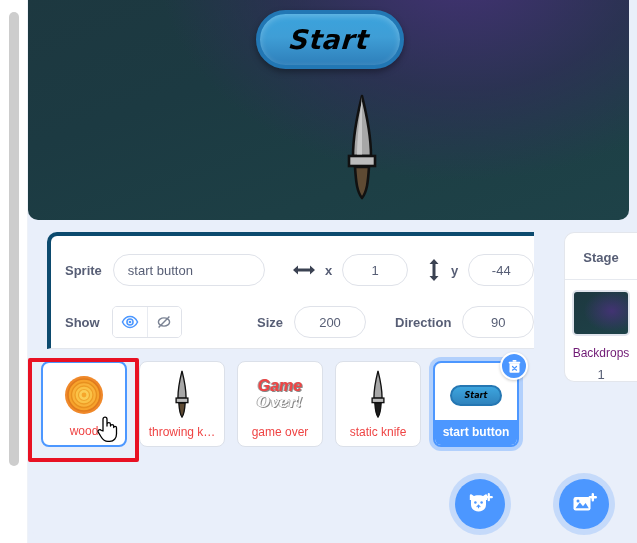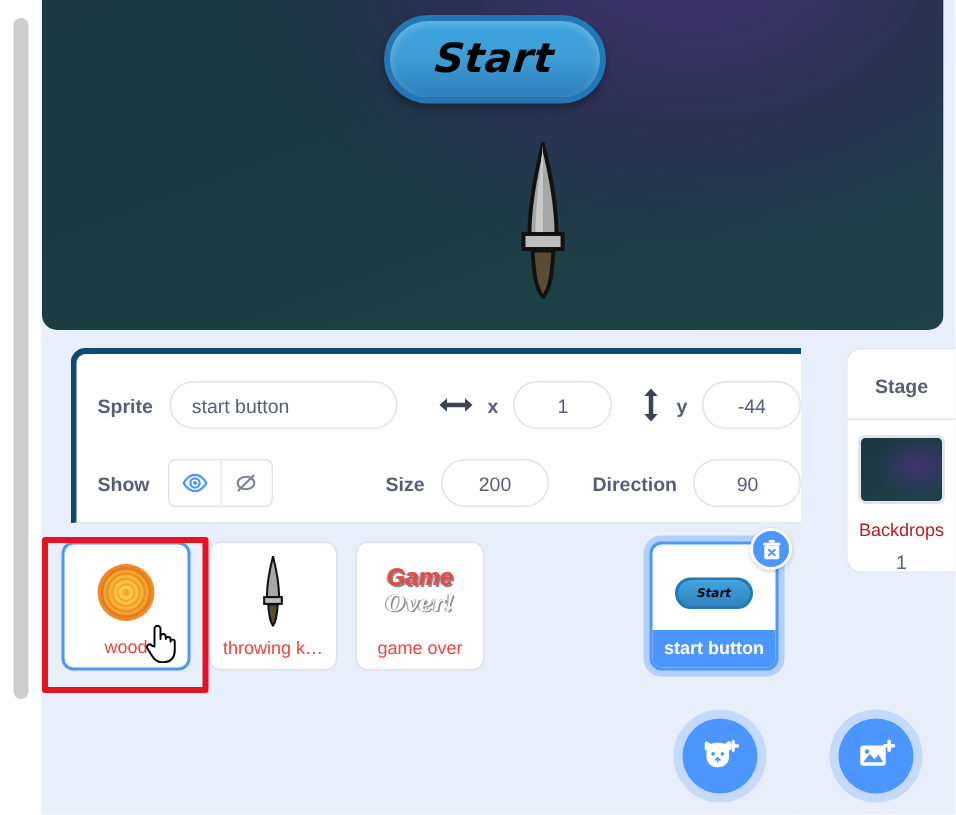--- a/index.html
+++ b/index.html
@@ -142,21 +142,21 @@
     padding-top: 17px;
   }
   .stage-divider { height:1px; background:#e6e9ef; margin-top: 14px; }
   .backdrop-thumb {
     margin: 10px auto 0; width: 58px; height: 46px; border-radius: 5px;
     border: 2px solid #e0e4ec;
     background:
       radial-gradient(ellipse 40px 30px at 70% 45%, rgba(70,50,120,0.9) 0%, rgba(30,55,62,0) 70%),
       linear-gradient(150deg, #1d3840 0%, #1e4248 100%);
   }
-  .backdrops-label { text-align:center; font-size:12px; color:#b91c1c; margin-top:10px; }
+  .backdrops-label { text-align:center; font-size:12px; color:#701a75; margin-top:10px; }
   .backdrops-count { text-align:center; font-size:13px; color:#575e75; margin-top:7px; }
 
   
   .fab {
     position: absolute; border-radius: 50%;
     background: #4c97ff; display:flex; align-items:center; justify-content:center;
     box-shadow: 0 0 0 6px rgba(168,200,250,0.55);
   }
   .fab-sprite { left: 455px; top: 479px; width: 50px; height: 50px; }
   .fab-backdrop { left: 559px; top: 479px; width: 50px; height: 50px; }
@@ -292,20 +292,30 @@
             <div style="text-align:center; line-height:1.05;">
               <div style="font-family:Liberation Sans, sans-serif; font-style:italic; font-weight:bold;
                           font-size:16px; color:#ef4444; text-shadow: 1px 1px 0 #888, -1px 0 0 #aaa;">Game</div>
               <div style="font-family:'DejaVu Serif', serif; font-style:italic; font-weight:bold;
                           font-size:15px; color:#fdfdfd; text-shadow: 1px 1px 0 #888, -1px 0 0 #aaa;">Over!</div>
             </div>
           </div>
           <div class="sprite-name">game over</div>
         </div>
 
+        <div class="sprite-tile" style="left:303px;">
+          <div class="sprite-thumb">
+            <svg width="18" height="48" viewBox="0 0 36 106">
+              <path d="M18 2 C12 26 9 48 9 62 L27 62 C27 48 24 26 18 2 Z" fill="#a7a7a7" stroke="#111" stroke-width="3"></path>
+              <rect x="5" y="62" width="26" height="10" fill="#bdbdbd" stroke="#111" stroke-width="3"></rect>
+              <path d="M11 73 L25 73 C24 88 23 98 18 104 C13 98 12 88 11 73 Z" fill="#1a1a1a" stroke="#111" stroke-width="3"></path>
+            </svg>
+          </div>
+          <div class="sprite-name">static knife</div>
+        </div>
 
         <div class="sprite-tile selected" style="left:401px;">
           <div class="delete-badge">
             <svg width="15" height="15" viewBox="0 0 18 18">
               <rect x="3" y="5.5" width="12" height="11" rx="1.3" fill="#ffffff"></rect>
               <rect x="2" y="3.4" width="14" height="2.2" rx="1" fill="#ffffff"></rect>
               <rect x="6.6" y="1.2" width="4.8" height="2.2" rx="0.9" fill="#ffffff"></rect>
               <path d="M6.6 9 L11.4 13.4 M11.4 9 L6.6 13.4" stroke="#4c97ff" stroke-width="1.5" stroke-linecap="round"></path>
             </svg>
           </div>

